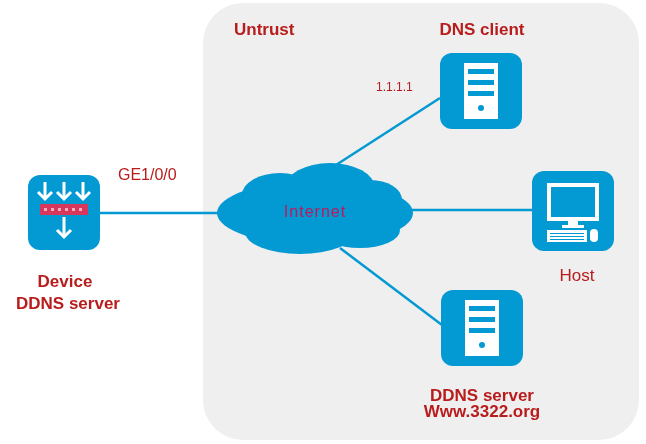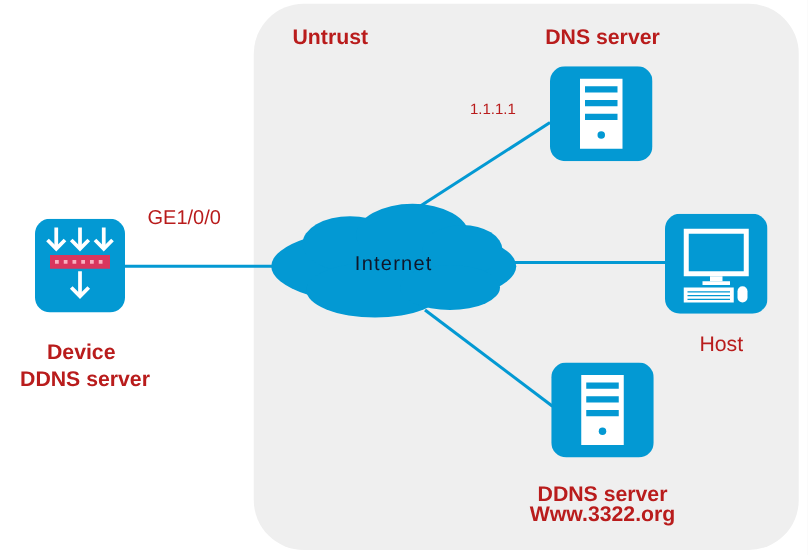--- a/index.html
+++ b/index.html
@@ -82,21 +82,21 @@
 <svg class="icon" style="left:441px;top:290px" width="82" height="76" viewBox="0 0 82 76">
   <rect x="0" y="0" width="82" height="76" rx="12" fill="#0399d3"></rect>
   <rect x="24" y="10" width="34" height="56" fill="#fff"></rect>
   <rect x="28" y="16" width="26" height="5" fill="#0399d3"></rect>
   <rect x="28" y="27" width="26" height="5" fill="#0399d3"></rect>
   <rect x="28" y="38" width="26" height="5" fill="#0399d3"></rect>
   <circle cx="41" cy="55" r="3" fill="#0399d3"></circle>
 </svg>
 
 <div class="lbl bold" style="left:234px;top:20px">Untrust</div>
-<div class="lbl bold center" style="left:482px;top:20px">DNS server</div>
+<div class="lbl bold center" style="left:482px;top:20px">DNS client</div>
 <div class="lbl" style="left:376px;top:80px;font-size:12px">1.1.1.1</div>
 <div class="lbl" style="left:118px;top:166px;font-size:16px">GE1/0/0</div>
-<div class="lbl center" style="left:315px;top:203px;color:#0f172a;font-size:16px;letter-spacing:1px">Internet</div>
+<div class="lbl center" style="left:315px;top:203px;color:#be185d;font-size:16px;letter-spacing:1px">Internet</div>
 <div class="lbl center" style="left:577px;top:266px">Host</div>
 <div class="lbl bold center" style="left:65px;top:272px">Device</div>
 <div class="lbl bold center" style="left:68px;top:294px">DDNS server</div>
 <div class="lbl bold center" style="left:482px;top:386px">DDNS server</div>
 <div class="lbl bold center" style="left:482px;top:402px">Www.3322.org</div>
 
 </body></html>

